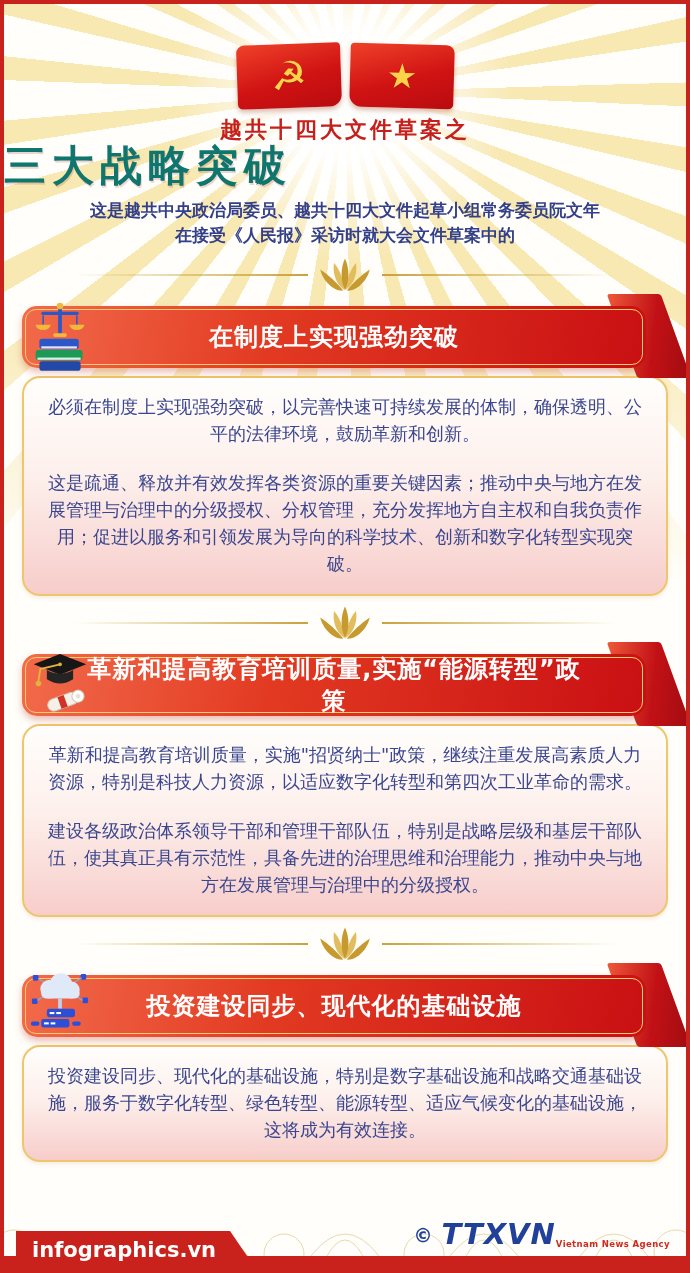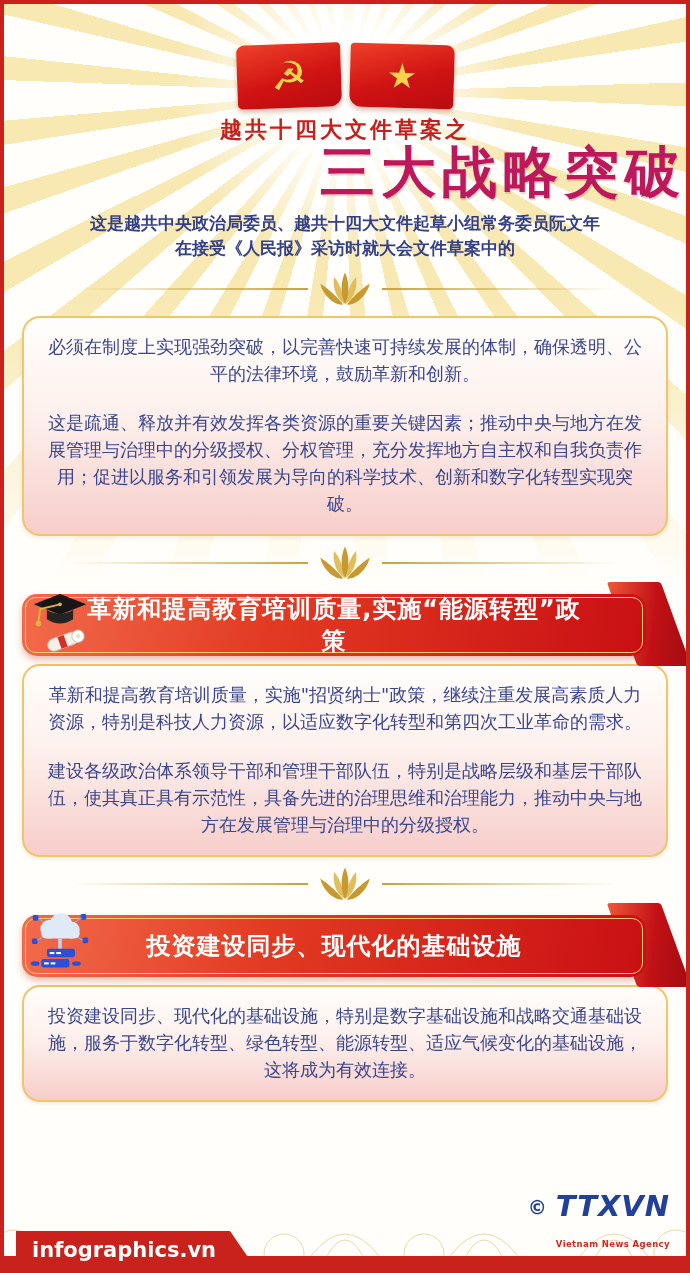--- a/index.html
+++ b/index.html
@@ -21,21 +21,21 @@
   .flag{width:104px;height:64px;display:flex;align-items:center;justify-content:center;
     background:linear-gradient(165deg,#ef4129 0%,#d01313 55%,#b90b10 100%);
     box-shadow:0 3px 5px rgba(150,60,20,.35);}
   .flag.party{border-radius:8px 4px 12px 5px;transform:rotate(-2deg);}
   .flag.vn{border-radius:4px 8px 5px 12px;transform:rotate(1.6deg);}
   .flag .sym{color:#ffd24a;line-height:1;text-shadow:0 1px 1px rgba(120,40,0,.45);}
   .flag.party .sym{font-size:40px;}
   .flag.vn .sym{font-size:34px;}
   .kicker{margin-top:8px;text-align:center;font-size:22px;font-weight:bold;
     color:#c5201c;letter-spacing:3px;line-height:1.25;position:relative;}
-  .title{position:relative;text-align:right;font-size:55px;font-weight:900;color:#be185d;
+  .title{position:relative;text-align:left;font-size:42px;font-weight:900;color:#0f766e;
     letter-spacing:6px;line-height:1.05;text-shadow:1px 2px 0 rgba(160,30,10,.18);}
   .intro{position:relative;margin-top:10px;text-align:center;font-size:17px;font-weight:600;
     color:#334088;line-height:1.48;}
   .intro span{display:block;}
   .divider{display:flex;align-items:center;margin:8px 70px 0;position:relative;}
   .divider .line{flex:1;height:2px;}
   .divider .line.l{background:linear-gradient(to right,rgba(201,162,60,0),#c9a23c);}
   .divider .line.r{background:linear-gradient(to left,rgba(201,162,60,0),#c9a23c);}
   .divider svg{width:66px;height:38px;margin:0 4px;flex:0 0 auto;}
   .banner{position:relative;margin:12px 40px 0 18px;height:62px;z-index:1;}
@@ -55,21 +55,21 @@
   .card p{margin:0;text-align:center;color:#3a468f;font-size:18px;line-height:1.5;font-weight:500;}
   .card p + p{margin-top:22px;}
   .footer-art{position:absolute;left:0;right:0;bottom:13px;height:46px;opacity:.75;pointer-events:none;}
   .bottom-bar{position:absolute;left:0;right:0;bottom:0;height:13px;background:#c9211c;}
   .site-banner{position:absolute;left:12px;bottom:0;height:38px;width:240px;background:#c9211c;
     clip-path:polygon(0 0, calc(100% - 26px) 0, 100% 100%, 0 100%);
     display:flex;align-items:center;padding-left:16px;box-sizing:border-box;
     color:#fff;font-size:21px;font-weight:bold;z-index:5;}
   .agency{position:absolute;right:16px;bottom:20px;display:flex;align-items:flex-start;gap:9px;z-index:5;}
   .agency .c{color:#21409a;font-size:19px;font-weight:bold;margin-top:3px;}
-  .agency .col{display:flex;flex-direction:column;align-items:flex-end;}
+  .agency .col{display:flex;align-items:flex-end;}
   .agency .logo{color:#21409a;font-size:29px;font-weight:900;font-style:italic;line-height:.95;letter-spacing:1px;}
   .agency .name{color:#d02a22;font-size:8.5px;font-weight:bold;letter-spacing:.4px;margin-top:18px;}
 </style>
 </head>
 <body>
 
 <div class="page">
   <div class="sunburst"></div>
 
   <div class="flags">
@@ -94,20 +94,40 @@
     <svg viewBox="0 0 72 40">
       <path d="M9 14 C18 20 28 29 34 37 C24 38 12 27 9 14 Z" fill="#c79a30"></path>
       <path d="M63 14 C54 20 44 29 38 37 C48 38 60 27 63 14 Z" fill="#c79a30"></path>
       <path d="M24 7 C31 15 34 25 35 36 C27 31 22 19 24 7 Z" fill="#e2bd5e"></path>
       <path d="M48 7 C41 15 38 25 37 36 C45 31 50 19 48 7 Z" fill="#e2bd5e"></path>
       <path d="M36 2 C41 13 41 26 36 37 C31 26 31 13 36 2 Z" fill="#c79a30"></path>
     </svg>
     <div class="line r"></div>
   </div>
 
+  <div class="banner">
+    <div class="fold"></div>
+    <div class="bar"></div>
+    <svg class="chip" viewBox="0 0 64 80">
+      <rect x="30" y="10" width="4" height="28" rx="2" fill="#2b57c8"></rect>
+      <circle cx="32" cy="8" r="3.5" fill="#f2b83c"></circle>
+      <rect x="12" y="14" width="40" height="3.5" rx="1.75" fill="#2b57c8"></rect>
+      <line x1="14" y1="18" x2="14" y2="28" stroke="#2b57c8" stroke-width="1.6"></line>
+      <line x1="50" y1="18" x2="50" y2="28" stroke="#2b57c8" stroke-width="1.6"></line>
+      <path d="M6 28 A8 5.5 0 0 0 22 28 Z" fill="#f2b83c"></path>
+      <path d="M42 28 A8 5.5 0 0 0 58 28 Z" fill="#f2b83c"></path>
+      <rect x="25" y="37" width="14" height="4" rx="1.5" fill="#f2b83c"></rect>
+      <rect x="10" y="43" width="42" height="11" rx="3" fill="#2b57c8"></rect>
+      <rect x="12" y="51" width="38" height="2.4" fill="#ffffff" opacity=".85"></rect>
+      <rect x="6" y="55" width="50" height="11" rx="3" fill="#1d9a55"></rect>
+      <rect x="8" y="63" width="46" height="2.4" fill="#ffffff" opacity=".85"></rect>
+      <rect x="10" y="67" width="44" height="10" rx="3" fill="#2248a8"></rect>
+    </svg>
+    <h2>在制度上实现强劲突破</h2>
+  </div>
 
   <div class="card">
     <p>必须在制度上实现强劲突破，以完善快速可持续发展的体制，确保透明、公平的法律环境，鼓励革新和创新。</p>
     <p>这是疏通、释放并有效发挥各类资源的重要关键因素；推动中央与地方在发展管理与治理中的分级授权、分权管理，充分发挥地方自主权和自我负责作用；促进以服务和引领发展为导向的科学技术、创新和数字化转型实现突破。</p>
   </div>
 
   <div class="divider">
     <div class="line l"></div>
     <svg viewBox="0 0 72 40">
       <path d="M9 14 C18 20 28 29 34 37 C24 38 12 27 9 14 Z" fill="#c79a30"></path>

